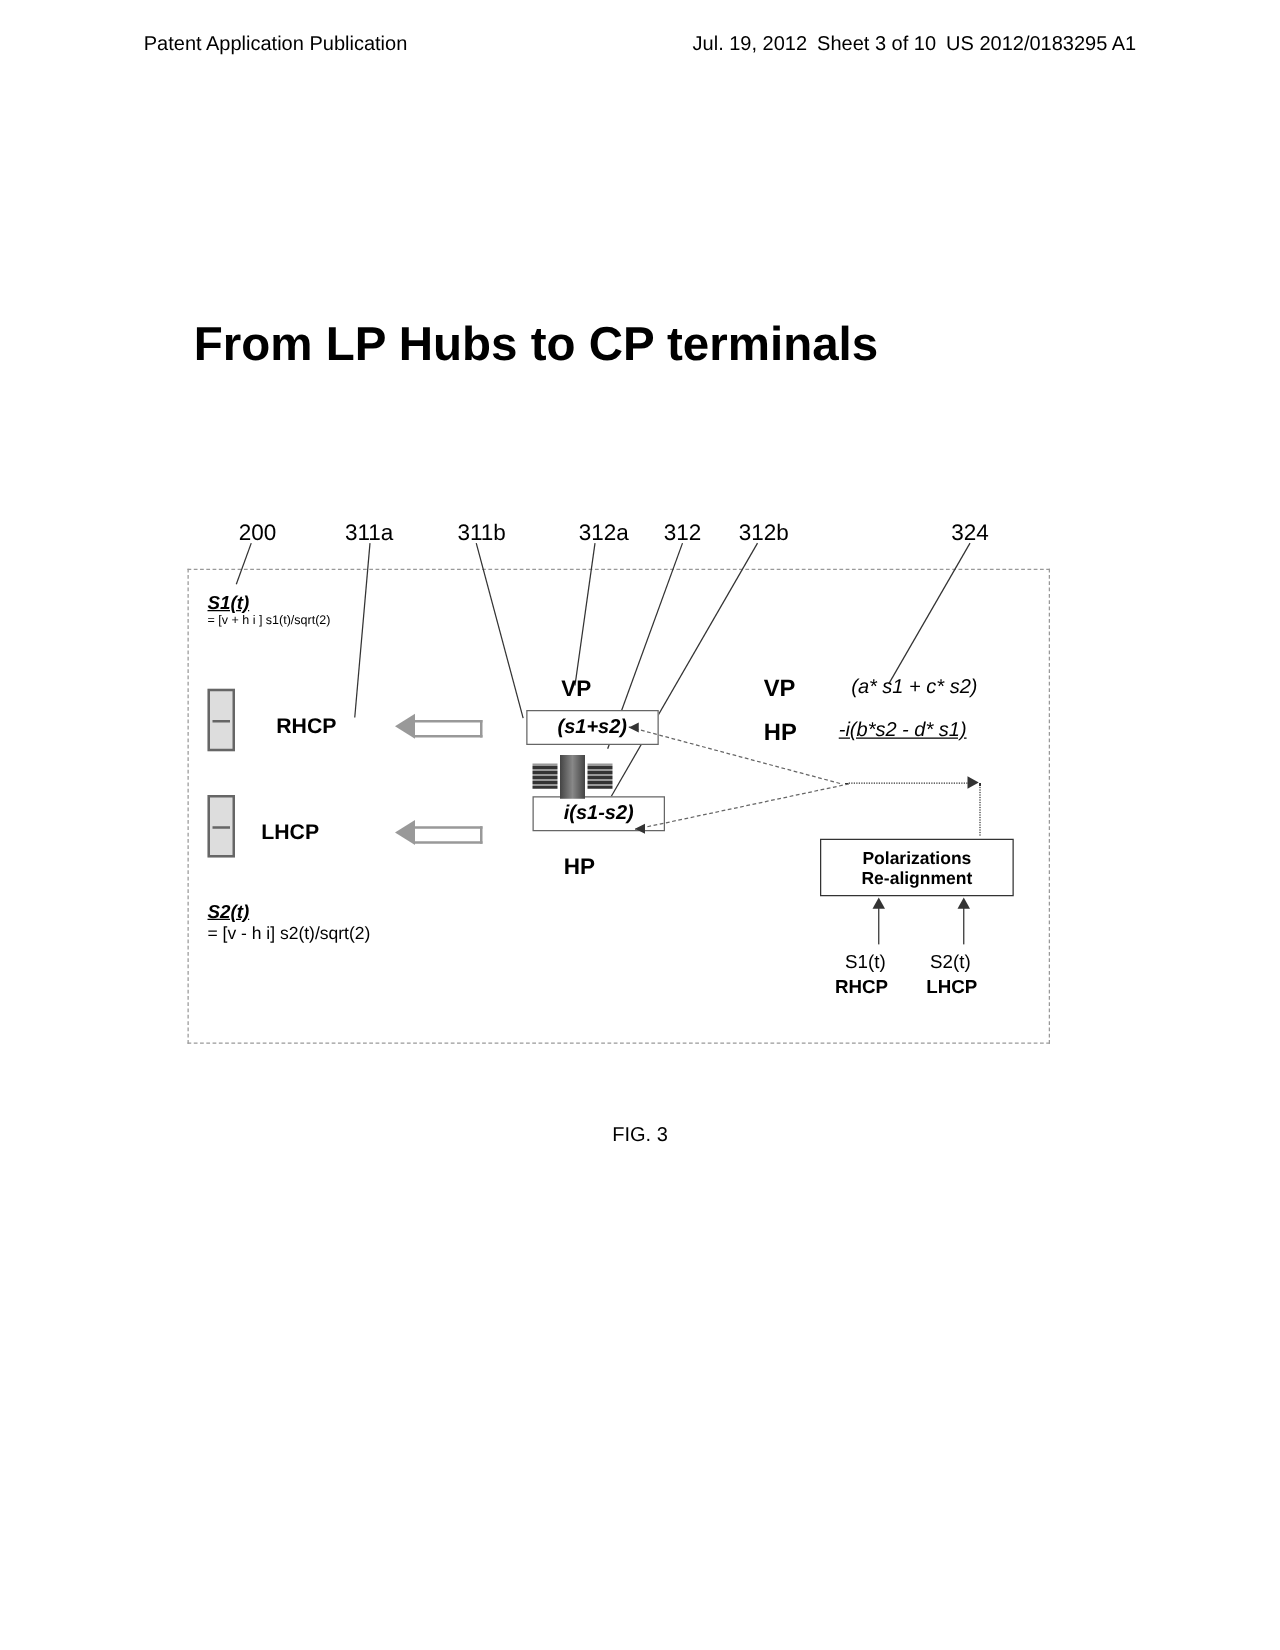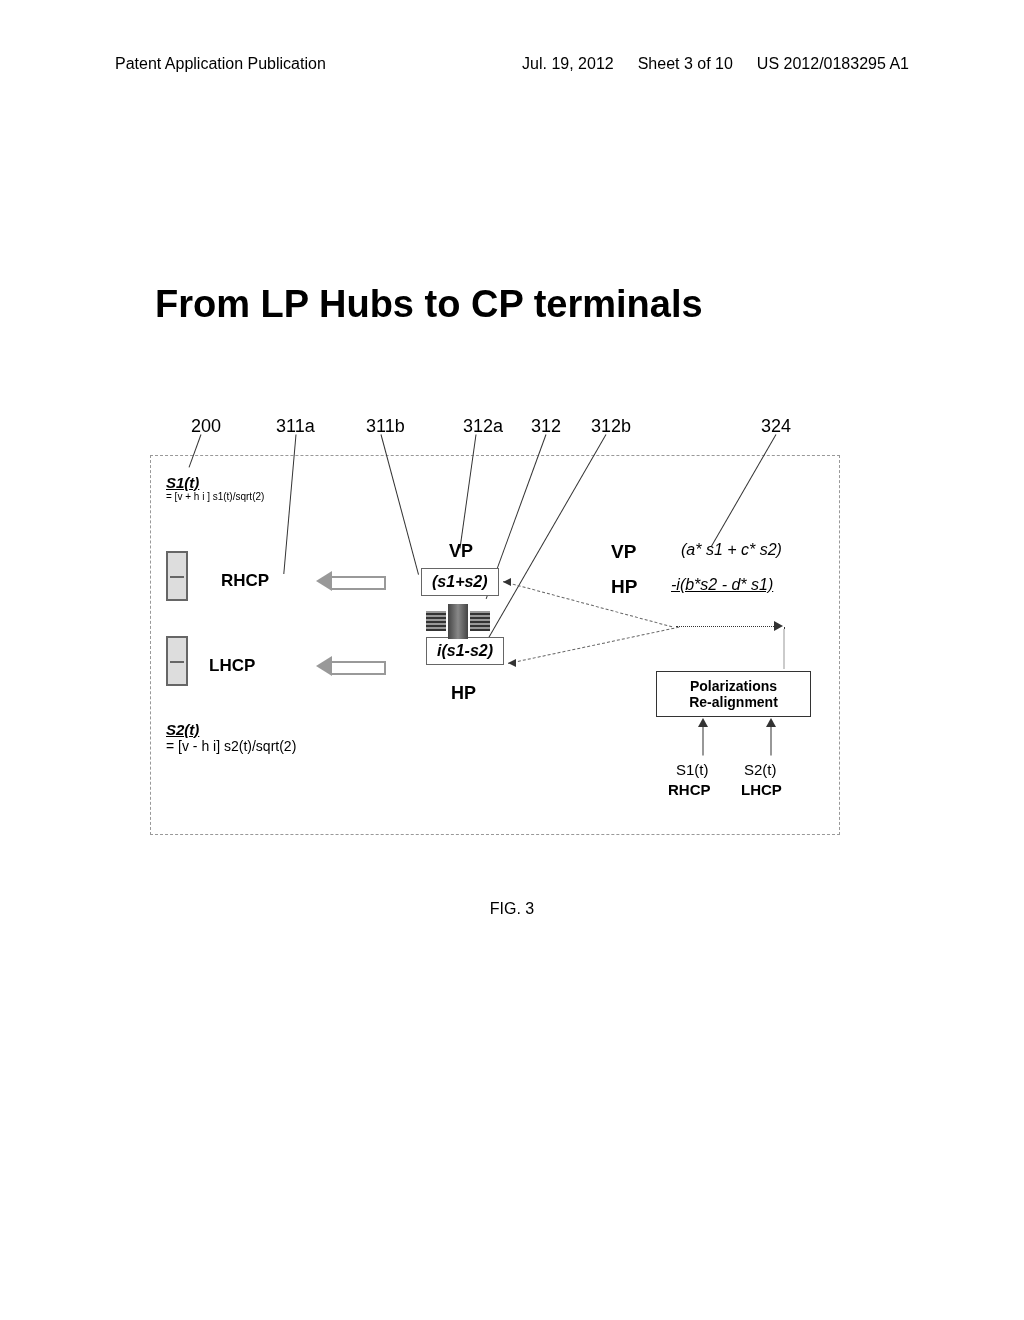--- a/index.html
+++ b/index.html
@@ -10,29 +10,29 @@
     body {
       width: 1024px;
       height: 1320px;
       background: white;
       font-family: Arial, sans-serif;
       position: relative;
     }
     .header {
       display: flex;
       justify-content: space-between;
-      padding: 55px 115px 0 115px;
+      padding: 27px 115px 0 115px;
       font-size: 16px;
     }
     .header-left {
       font-weight: normal;
     }
     .header-right {
       display: flex;
-      gap: 24px;
+      gap: 8px;
     }
     .main-title {
       font-size: 38px;
       font-weight: bold;
       text-align: left;
       padding-left: 155px;
       margin-top: 210px;
     }
     .diagram-container {
       position: absolute;
@@ -150,21 +150,21 @@
       top: 115px;
       left: 165px;
     }
     .arrow-2 {
       top: 200px;
       left: 165px;
     }
     .sum-box {
       position: absolute;
       border: 1px solid #666;
-      padding: 4px 10px;
+      padding: 4px 24px;
       font-style: italic;
       font-weight: bold;
       font-size: 16px;
       background: white;
     }
     .sum-box-1 {
       top: 112px;
       left: 270px;
     }
     .sum-box-2 {

